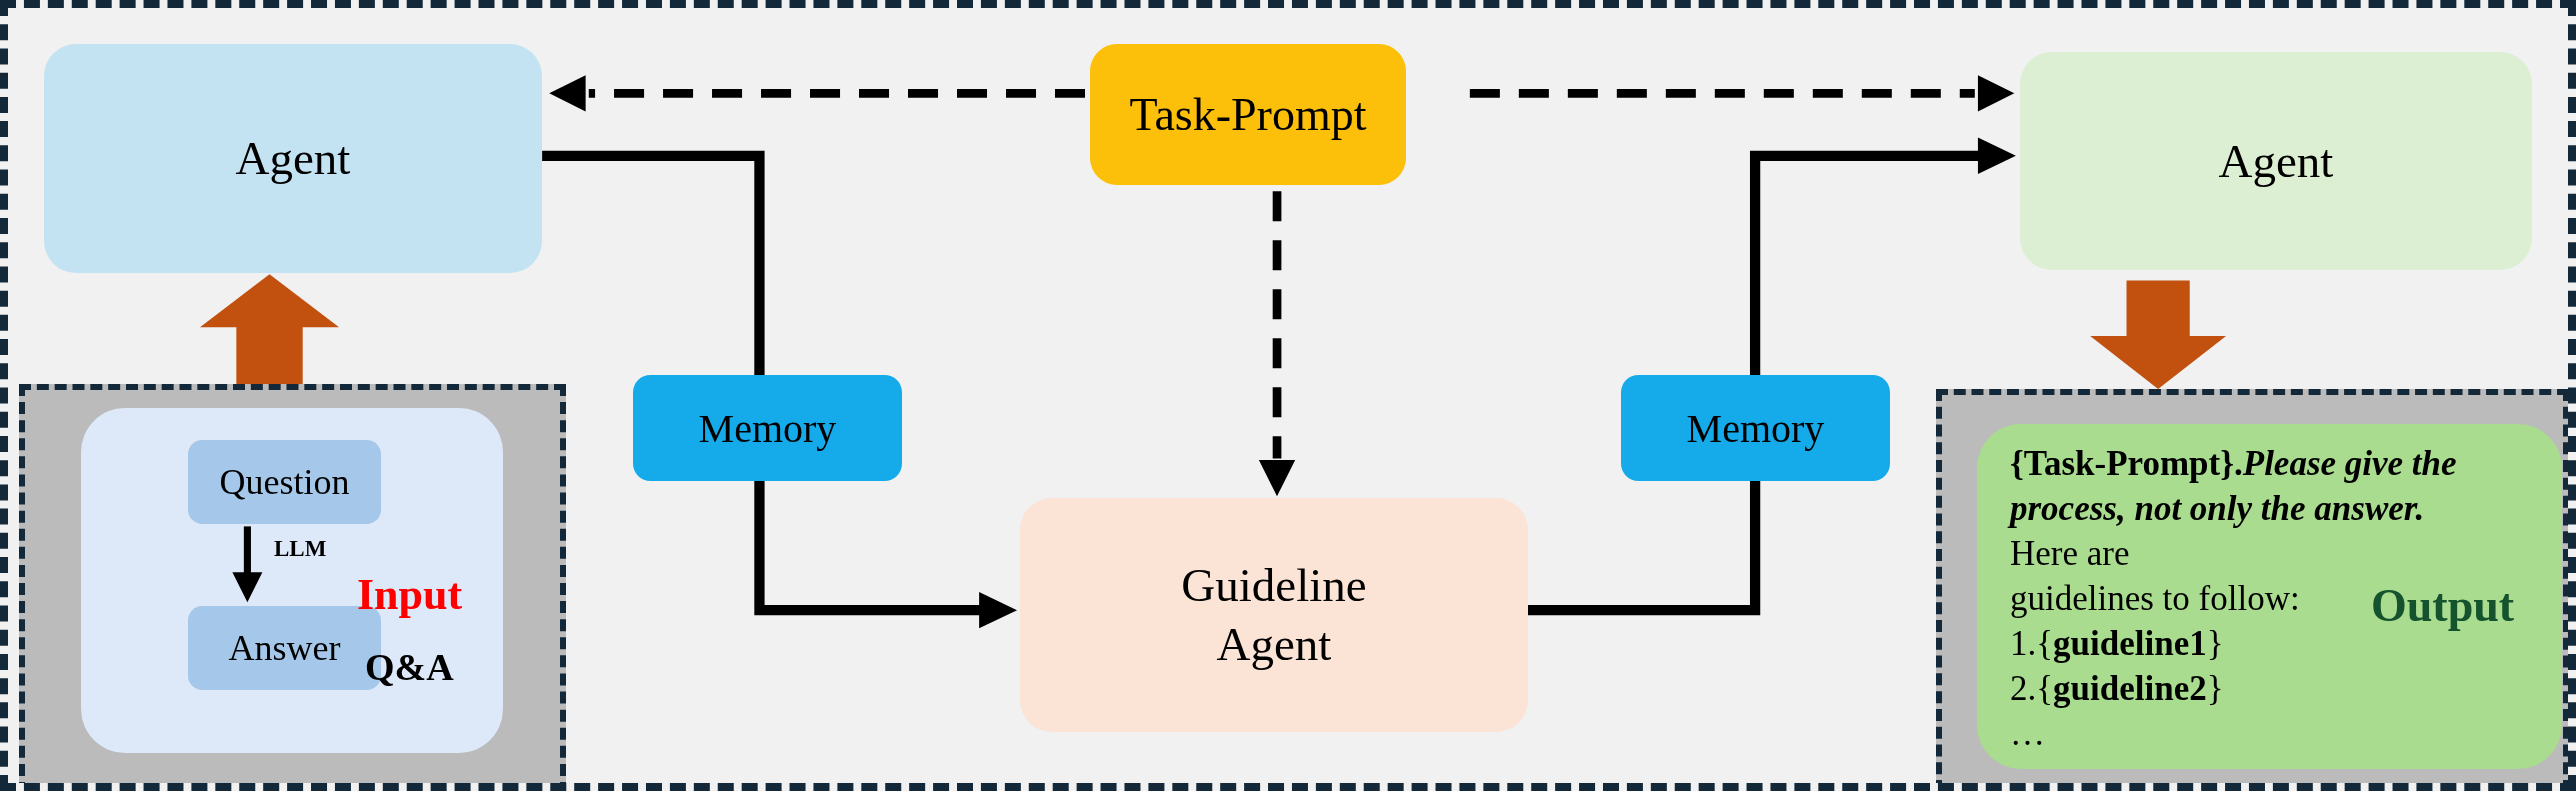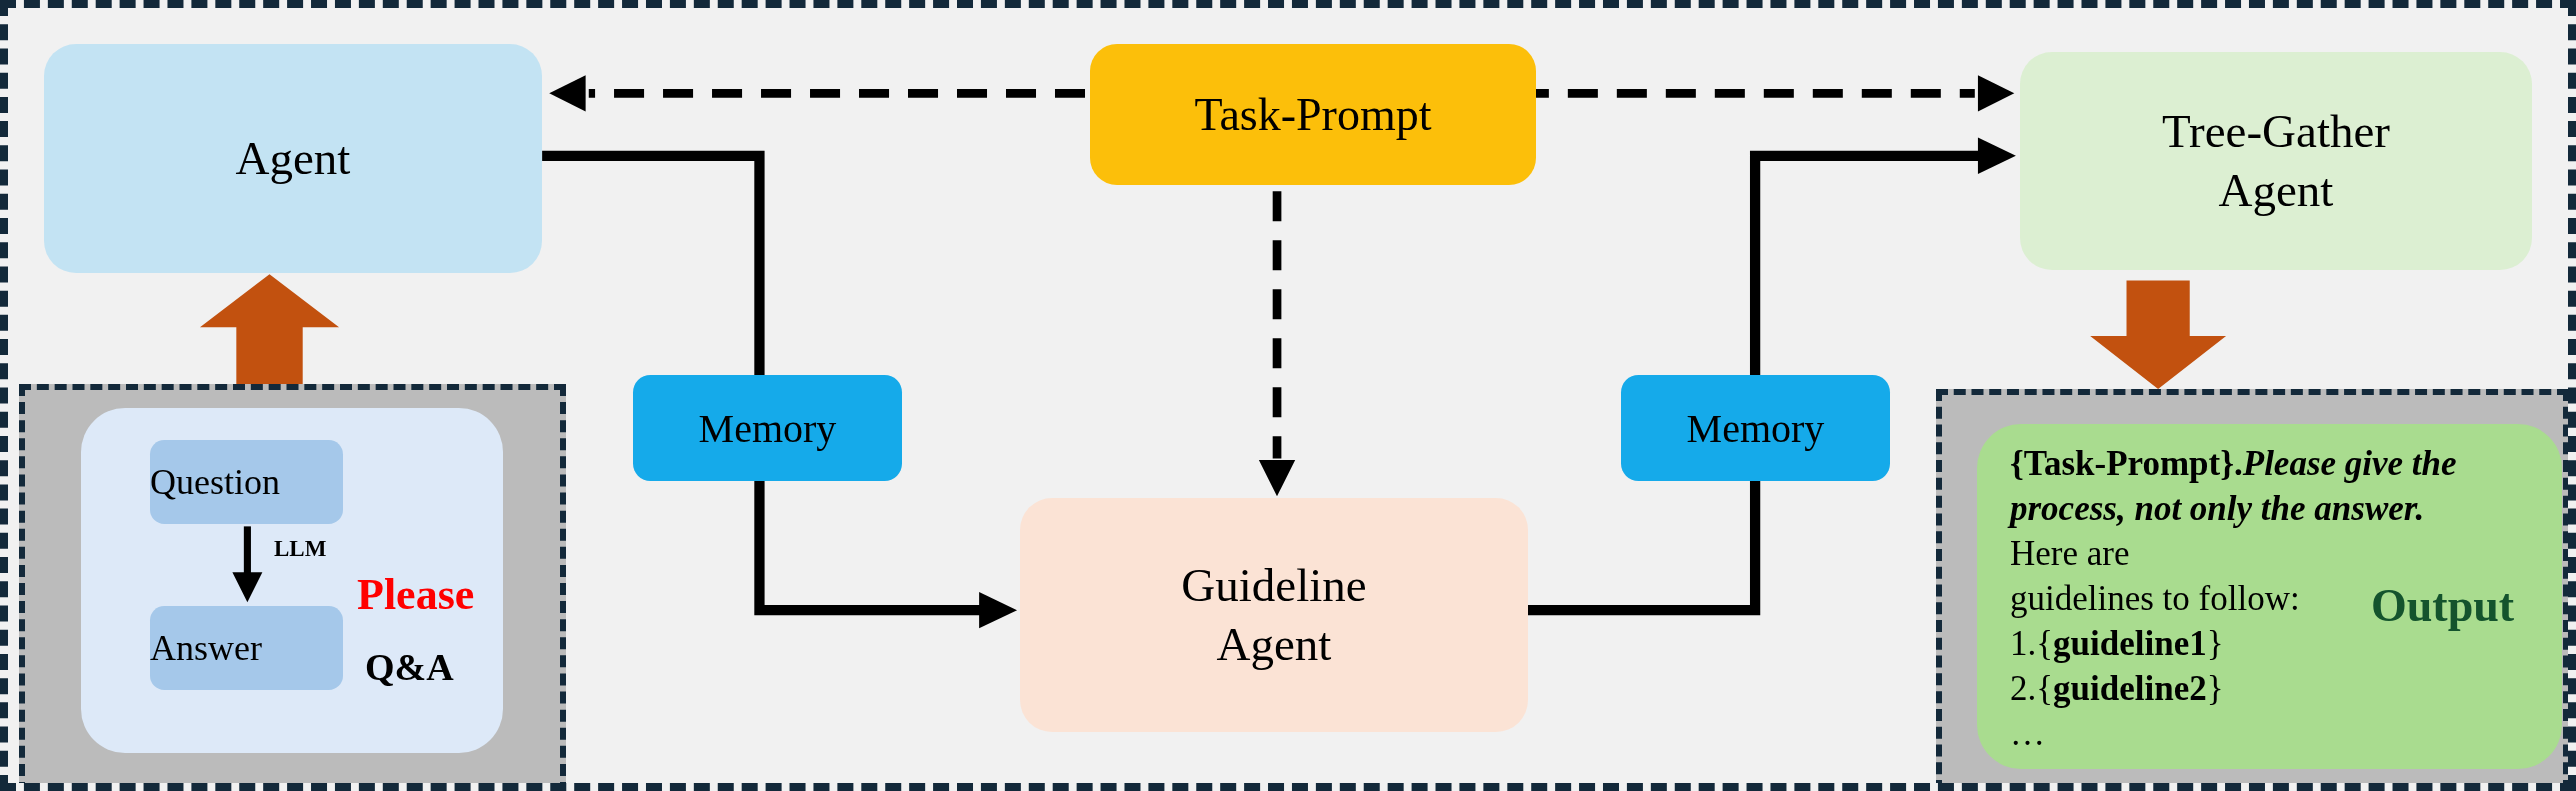--- a/index.html
+++ b/index.html
@@ -14,21 +14,21 @@
     color:#000;
   }
   .node{
     position:absolute;
     display:flex;align-items:center;justify-content:center;
     text-align:center;
     box-sizing:border-box;
   }
   .agent{border-radius:32px;font-size:47px;line-height:1.25;}
   .node-feedback{left:36px;top:36px;width:498px;height:229px;}
-  .node-taskprompt{left:1082px;top:36px;width:446px;height:141px;border-radius:27px;font-size:46px;}
+  .node-taskprompt{left:1082px;top:36px;width:316px;height:141px;border-radius:27px;font-size:46px;}
   .node-treegather{left:2012px;top:44px;width:512px;height:218px;}
   .node-guideline{left:1012px;top:490px;width:508px;height:234px;}
   .memory{border-radius:17.4px;font-size:40px;margin-top:32px;}
   .node-memory-left{left:625px;top:335px;width:269px;height:106px;}
   .node-memory-right{left:1613px;top:335px;width:269px;height:106px;}
   .layer{position:absolute;left:0;top:0;z-index:1;}
   .node,.panel,.block-arrow{z-index:2;}
   .panel{
     position:absolute;
     background:#BBBBBB;
@@ -36,22 +36,22 @@
     box-sizing:border-box;
   }
   .panel-input{left:11px;top:376px;width:547px;height:410px;}
   .panel-output{left:1928px;top:381px;width:633px;height:403px;}
   .inner-blue{
     position:absolute;left:73px;top:400px;width:422px;height:345px;
     border-radius:44px;z-index:2;
   }
   .qa-box{
     position:absolute;width:193px;height:84px;border-radius:14.2px;
-    display:flex;align-items:center;
-    font-size:36px;z-index:3;
+    display:flex;align-items:center;justify-content:center;
+    font-size:36px;z-index:3;margin-left:38px;
   }
   .qa-question{left:142px;top:432px;}
   .qa-answer{left:142px;top:598px;}
   .label{position:absolute;z-index:3;white-space:nowrap;}
   .lbl-llm{left:266px;top:528px;font-size:23px;font-weight:bold;}
   .lbl-input{left:349px;top:561px;font-size:44px;font-weight:bold;}
   .lbl-qa{left:357px;top:637px;font-size:38px;font-weight:bold;}
   .green-box{
     position:absolute;left:1969px;top:416px;width:585px;height:345px;
     border-radius:44px;z-index:2;
@@ -103,21 +103,20 @@
       <div>Agent</div>
     </div>
   </div>
 
   <div class="node node-taskprompt" style="background: rgb(252, 191, 10);">
     <span>Task-Prompt</span>
   </div>
 
   <div class="node agent node-treegather" style="background: rgb(220, 239, 210);">
     <div>
-      <div>Tree-Gather</div>
       <div>Agent</div>
     </div>
   </div>
 
   <div class="node agent node-guideline" style="background: rgb(251, 227, 213);">
     <div>
       <div>Guideline</div>
       <div>Agent</div>
     </div>
   </div>
@@ -143,21 +142,21 @@
   <div class="qa-box qa-answer" style="background: rgb(165, 200, 234);">
     <span>Answer</span>
   </div>
   <svg class="layer" width="2576" height="791" viewBox="0 0 3258 1001" style="z-index:3;pointer-events:none;">
     <g>
       <line x1="302" y1="656" x2="302" y2="718" stroke="#000" stroke-width="9"></line>
       <polygon points="302,752 283,714 321,714" fill="#000"></polygon>
     </g>
   </svg>
   <div class="label lbl-llm">LLM</div>
-  <div class="label lbl-input" style="color: rgb(255, 0, 0);">Please</div>
+  <div class="label lbl-input" style="color: rgb(255, 0, 0);">Input</div>
   <div class="label lbl-qa">Q&amp;A</div>
 
   <div class="panel panel-output" style="background: rgb(187, 187, 187);"></div>
   <div class="green-box" style="background: rgb(169, 220, 143);"></div>
   <div class="prompt-text" id="prompt-text">
       <div><span class="b">{Task-Prompt}</span><span class="b">.</span><span class="b i">Please give the</span></div>
       <div><span class="b i">process, not only the answer.</span><span> Here are</span></div>
       <div><span>guidelines to follow:</span></div>
       <div><span>1.{</span><span class="b">guideline1</span><span>}</span></div>
       <div><span>2.{</span><span class="b">guideline2</span><span>}</span></div>

